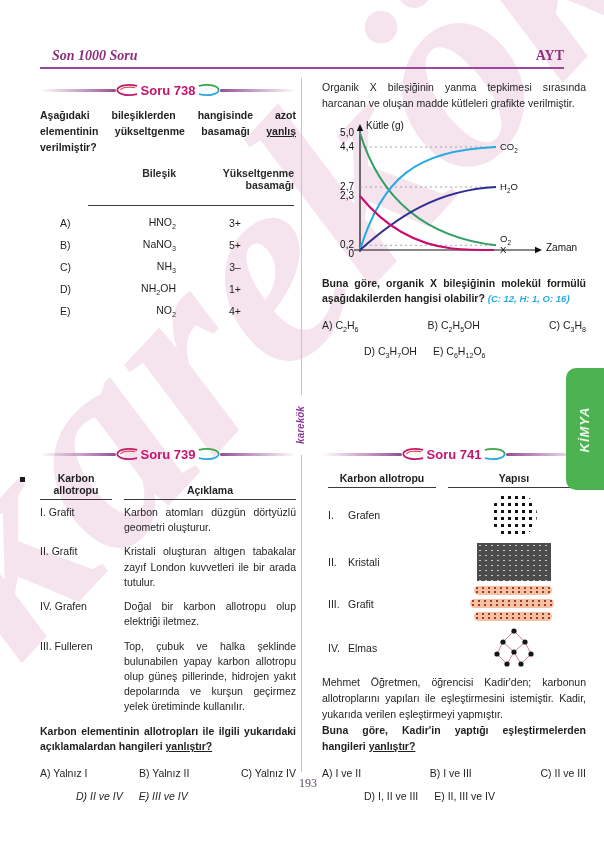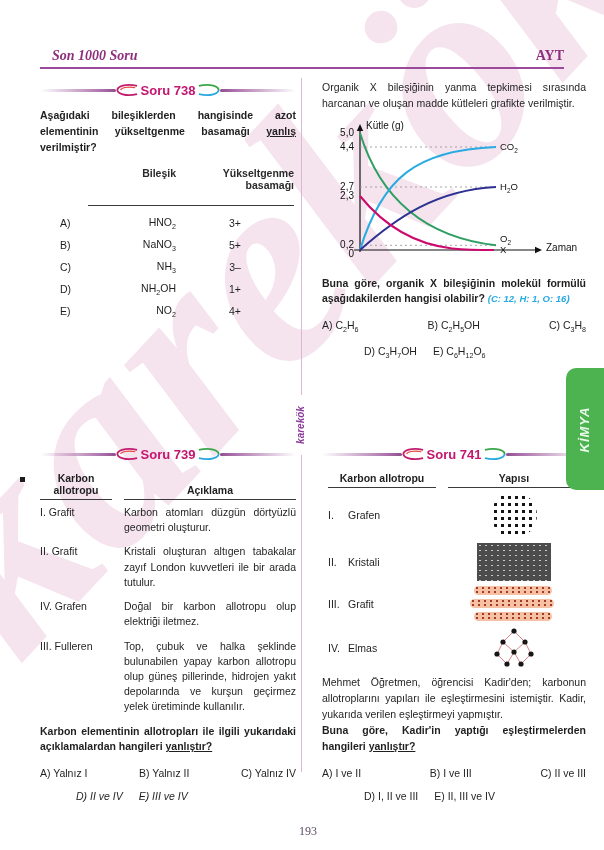--- a/index.html
+++ b/index.html
@@ -104,21 +104,21 @@
   .opt { white-space:nowrap; }
   
   .chart { position:relative; width:258px; height:152px; margin:8px 0 4px 2px; font-size:10px; }
   .chart svg { position:absolute; left:0; top:0; }
   .tick { position:absolute; left:0; width:30px; text-align:right; font-size:10px; color:#111; }
   .slabel { position:absolute; left:176px; font-size:9.5px; color:#111; white-space:nowrap; }
   .ylab { position:absolute; left:42px; top:0px; font-size:10px; color:#111; }
   .xlab { position:absolute; left:222px; top:122px; font-size:10px; color:#111; }
   
   .pageno { position:absolute; left:12px; right:0; top:776px; text-align:center;
-    font-family:"Liberation Serif","DejaVu Serif",serif; font-size:12px; color:#5c4a66; z-index:2;margin-top:48px; }
+    font-family:"Liberation Serif","DejaVu Serif",serif; font-size:12px; color:#5c4a66; z-index:2; }
   .bullet { position:absolute; left:20px; top:477px; width:5px; height:5px; background:#1c1c1c; z-index:2; }
 </style>
 </head>
 <body>
 
 <div class="page">
 
   <div class="wm-big">karekök</div>
 
   <div class="hdr">

